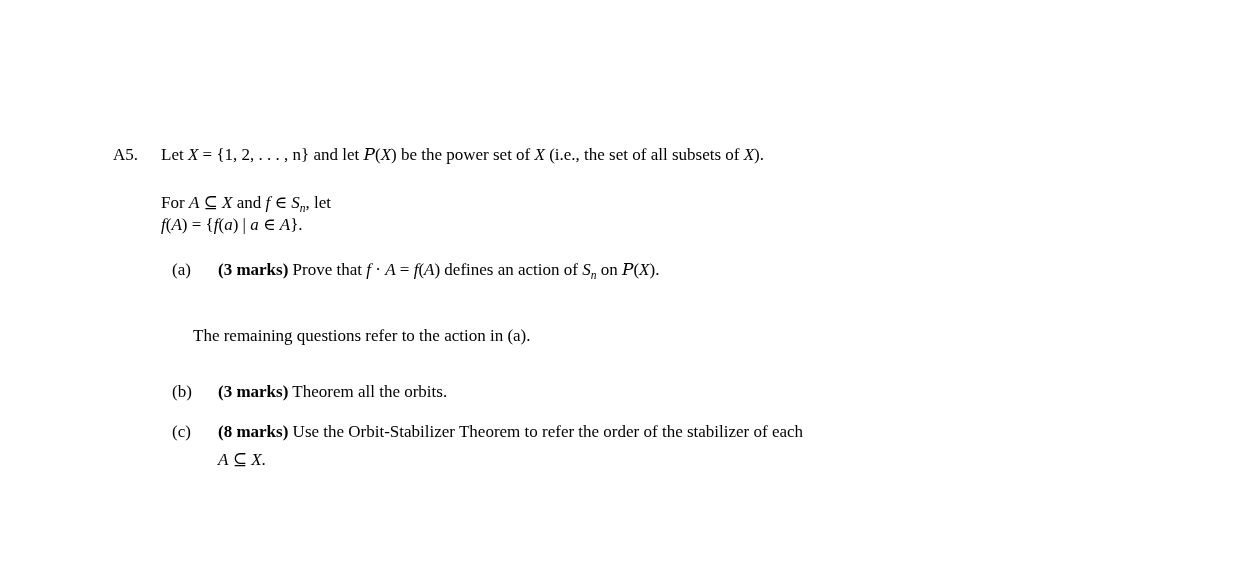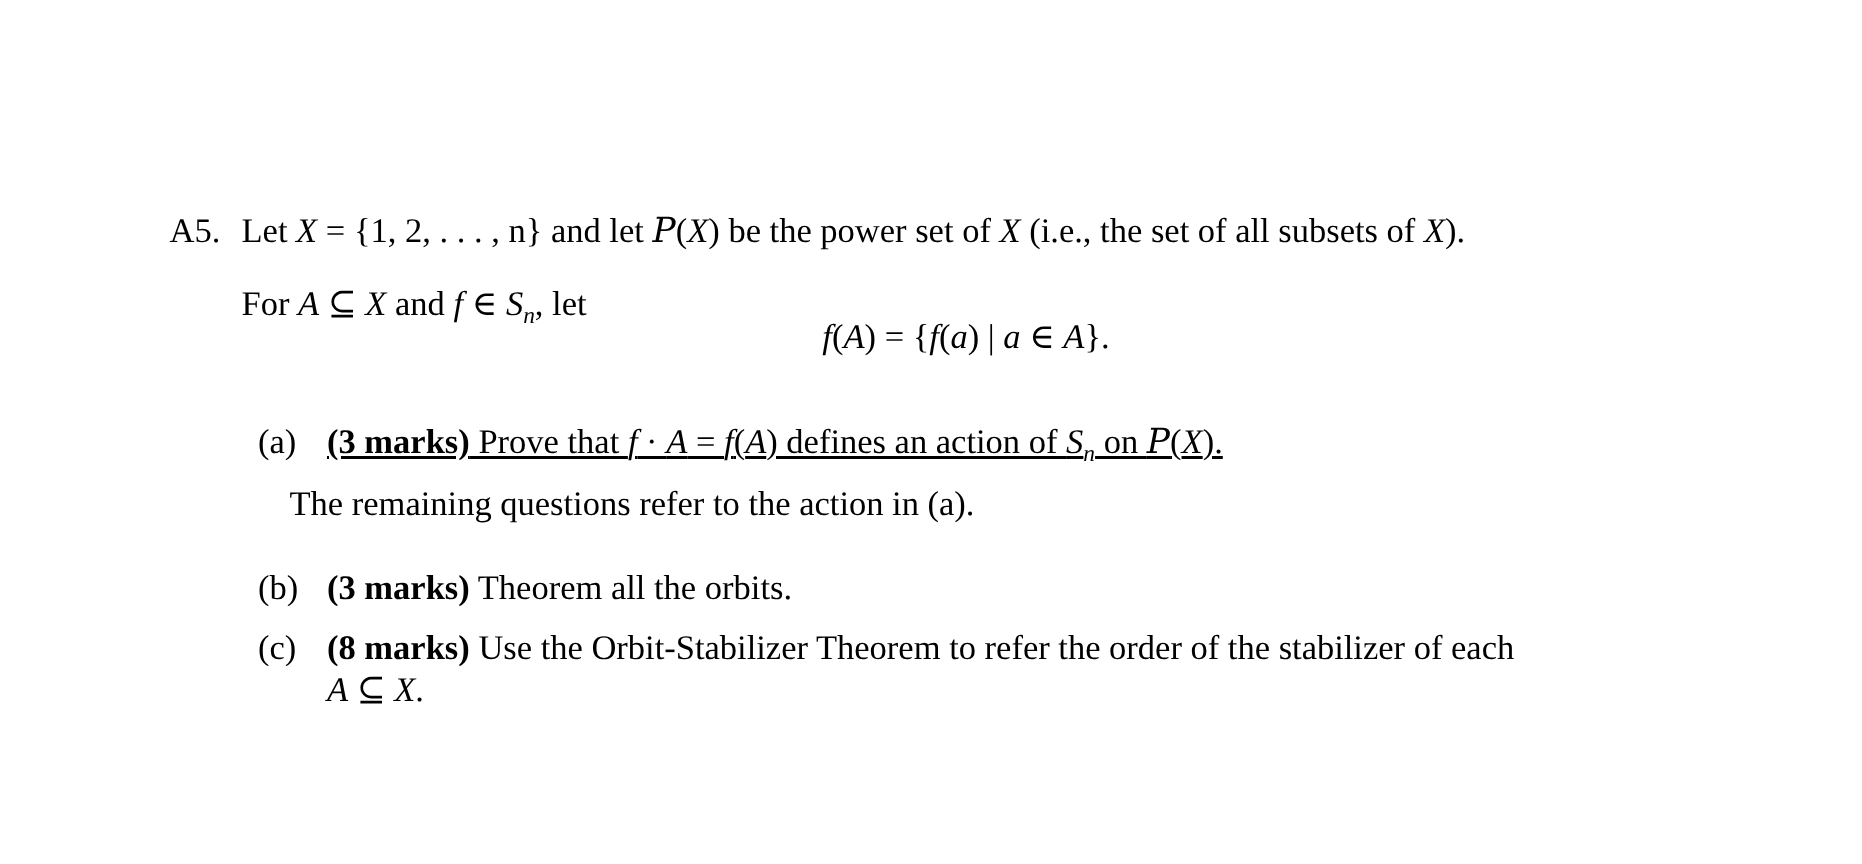--- a/index.html
+++ b/index.html
@@ -11,36 +11,35 @@
     height: 576px;
     background: #ffffff;
     color: #000000;
     overflow: hidden;
     position: relative;
     font-family: "Liberation Serif", "DejaVu Serif", serif;
   }
   .line {
     position: absolute;
     white-space: nowrap;
-    font-size: 23px;
+    font-size: 17px;
     line-height: 30px;
     color: #000;
   }
   .enum-label {
     display: inline-block;
     width: 46px;
   }
   .prob-label {
     display: inline-block;
     width: 48px;
   }
   .eq {
     left: 161px;
     width: 966px;
-    text-align: center;
     white-space: nowrap;
   }
   
   .mi {
     font-style: italic;
     font-family: "Liberation Serif", "DejaVu Serif", serif;
   }
   .bf {
     font-weight: bold;
   }
@@ -62,21 +61,21 @@
 </div>
 
 <div class="line" style="left:161px; top:188px;">
   <span><span>For </span><span class="mi">A</span><span> ⊆ </span><span class="mi">X</span><span> and </span><span class="mi">f</span><span> ∈ </span><span class="mi">S</span><sub class="msub">n</sub><span>, let</span></span>
 </div>
 
 <div class="line eq" style="top:210px;">
   <span><span class="mi">f</span><span>(</span><span class="mi">A</span><span>) = {</span><span class="mi">f</span><span>(</span><span class="mi">a</span><span>) | </span><span class="mi">a</span><span> ∈ </span><span class="mi">A</span><span>}.</span></span>
 </div>
 
-<div class="line" style="left:172px; top:280px;text-decoration:underline;">
+<div class="line" style="left:172px; top:254px;">
   <span class="enum-label">(a)</span><span><span class="bf">(3 marks)</span><span> Prove that </span><span class="mi">f</span><span> · </span><span class="mi">A</span><span> = </span><span class="mi">f</span><span>(</span><span class="mi">A</span><span>) defines an action of </span><span class="mi">S</span><sub class="msub">n</sub><span> on </span><span class="cal">P</span><span>(</span><span class="mi">X</span><span>).</span></span>
 </div>
 
 <div class="line" style="left:161px; top:321px;margin-left:32px;">
   <span><span>The remaining questions refer to the action in (a).</span></span>
 </div>
 
 <div class="line" style="left:172px; top:377px;">
   <span class="enum-label">(b)</span><span><span class="bf">(3 marks)</span><span> Theorem all the orbits.</span></span>
 </div>

